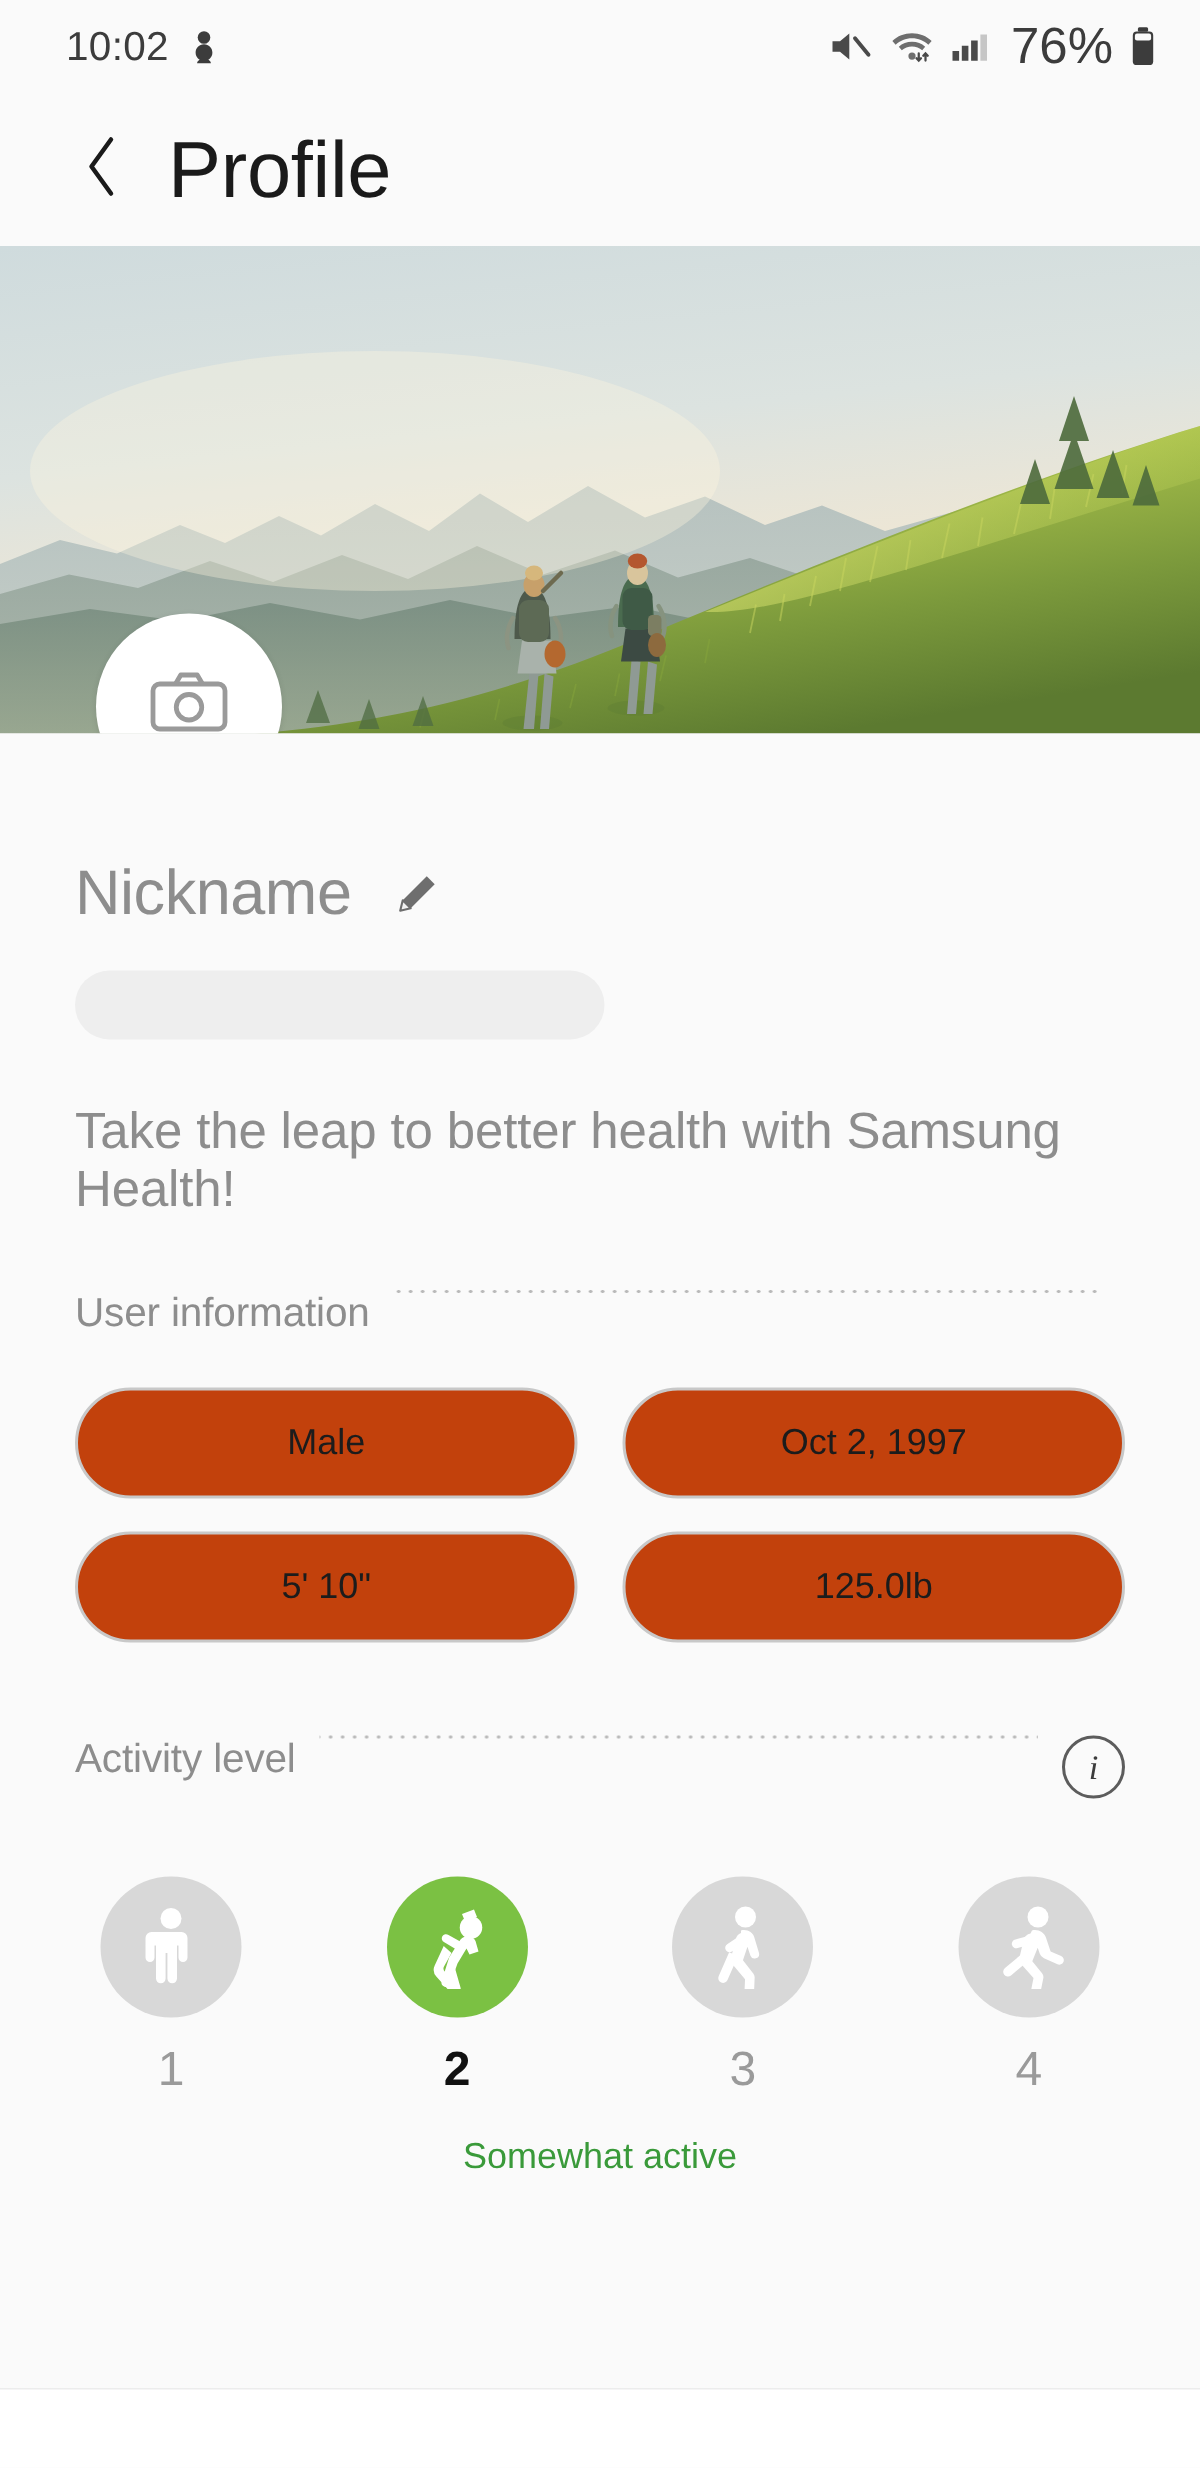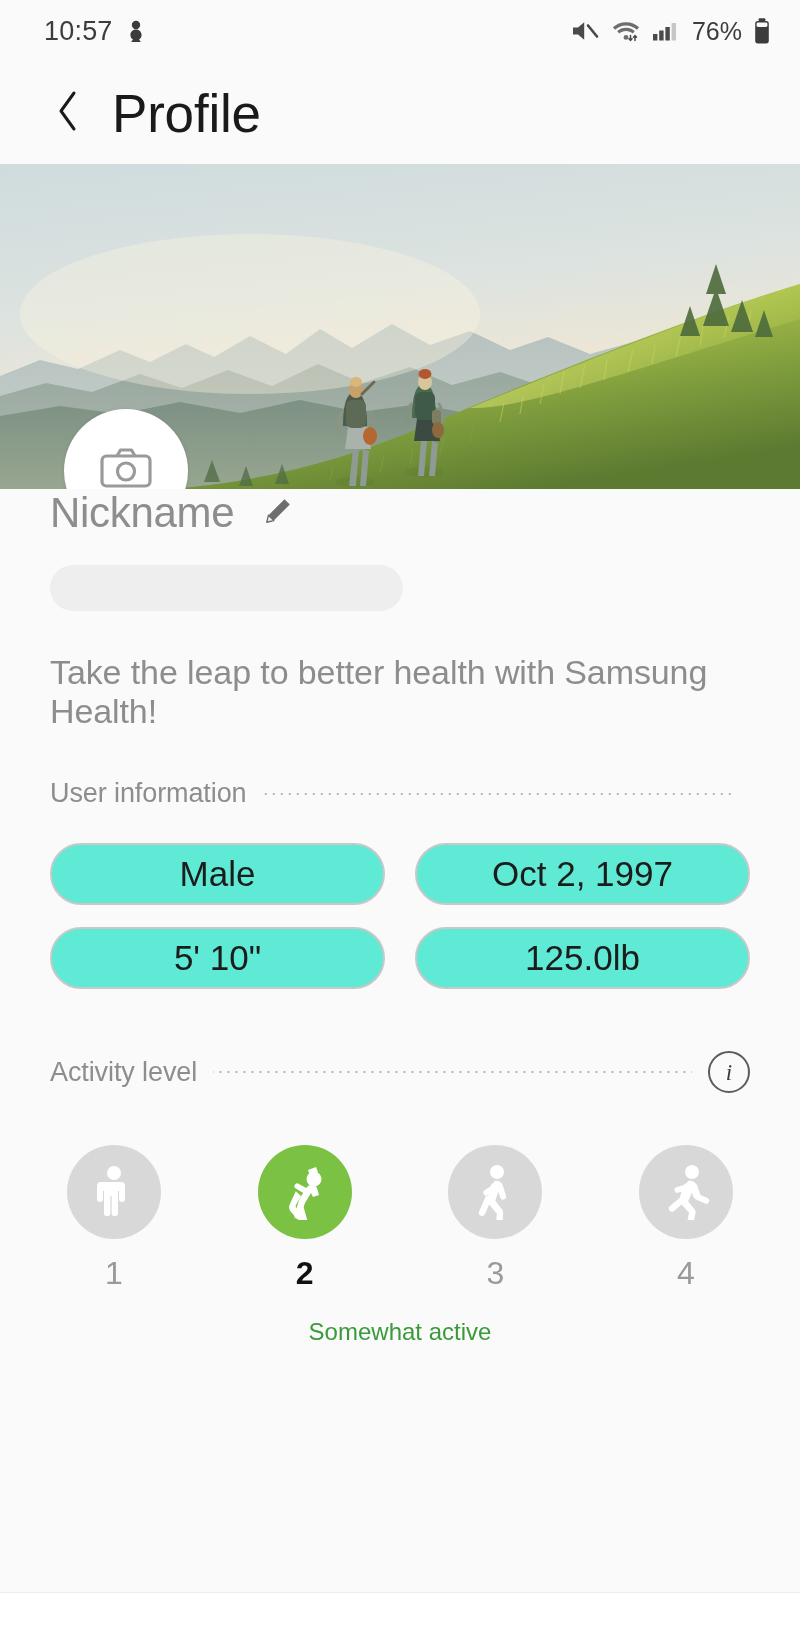--- a/index.html
+++ b/index.html
@@ -34,21 +34,21 @@
     font-size: 27px;
     color: #3c3c3c;
     letter-spacing: 0.2px;
   }
   .status-right {
     display: flex;
     align-items: center;
     gap: 10px;
   }
   .status-pct {
-    font-size: 25px;
+    font-size: 34px;
     color: #3c3c3c;
     margin-left: 2px;
   }
   .sb-icon { display: block; }
 
   
   .app-bar {
     height: 102px;
     display: flex;
     align-items: center;
@@ -106,21 +106,22 @@
 
   
   .content {
     background: #fafafa;
     padding: 0 50px;
     box-sizing: border-box;
   }
 
   .nickname-row {
     display: flex;
-    align-items: flex-start;
+    align-items: flex-end;
+    padding-top: 82px;
     gap: 26px;
   }
   .nickname-text {
     font-size: 42px;
     color: #8d8d8d;
     letter-spacing: -0.3px;
   }
   .edit-icon-btn {
     display: flex;
     align-items: center;
@@ -139,21 +140,21 @@
   .tagline {
     margin-top: 42px;
     font-size: 34px;
     color: #8d8d8d;
     letter-spacing: -0.1px;
   }
 
   
   .section-head {
     display: flex;
-    align-items: center;
+    align-items: flex-start;
     margin-top: 47px;
   }
   .section-title {
     font-size: 27px;
     color: #8d8d8d;
     white-space: nowrap;
     letter-spacing: -0.1px;
   }
   .dotted {
     flex: 1;
@@ -182,29 +183,29 @@
   }
 
   
   .chips {
     display: grid;
     grid-template-columns: 1fr 1fr;
     gap: 22px 30px;
     margin-top: 34px;
   }
   .chip {
-    height: 62px;
+    height: 74px;
     border: 2px solid #c8c8c8;
     border-radius: 39px;
     display: flex;
     align-items: center;
     justify-content: center;
-    font-size: 35px;
+    font-size: 24px;
     color: #1c1c1c;
-    background: #5eead4;
+    background: #c2410c;
     cursor: pointer;
     box-sizing: border-box;
   }
 
   
   .activity-row {
     display: flex;
     justify-content: space-between;
     margin-top: 52px;
     padding: 0 14px;
@@ -253,21 +254,21 @@
     height: 52px;
     background: #ffffff;
     border-top: 1px solid #ececec;
   }
 </style>
 </head>
 <body>
 
 <div class="status-bar">
   <div class="status-left">
-    <span class="status-time">10:57</span>
+    <span class="status-time">10:02</span>
     <span>
       <svg class="sb-icon" width="22" height="26" viewBox="0 0 22 26">
         <circle cx="11" cy="7" r="4.2" fill="#3c3c3c"></circle>
         <path d="M11 11.5c-3.2 0-5.6 2.4-5.6 5.6 0 2 1.1 3.7 2.7 4.7-1 .6-1.7 1.4-1.7 2.3h9.2c0-.9-.7-1.7-1.7-2.3 1.6-1 2.7-2.7 2.7-4.7 0-3.2-2.4-5.6-5.6-5.6z" fill="#3c3c3c"></path>
       </svg>
     </span>
   </div>
   <div class="status-right">
     <span>
       <svg class="sb-icon" width="30" height="26" viewBox="0 0 30 26">

